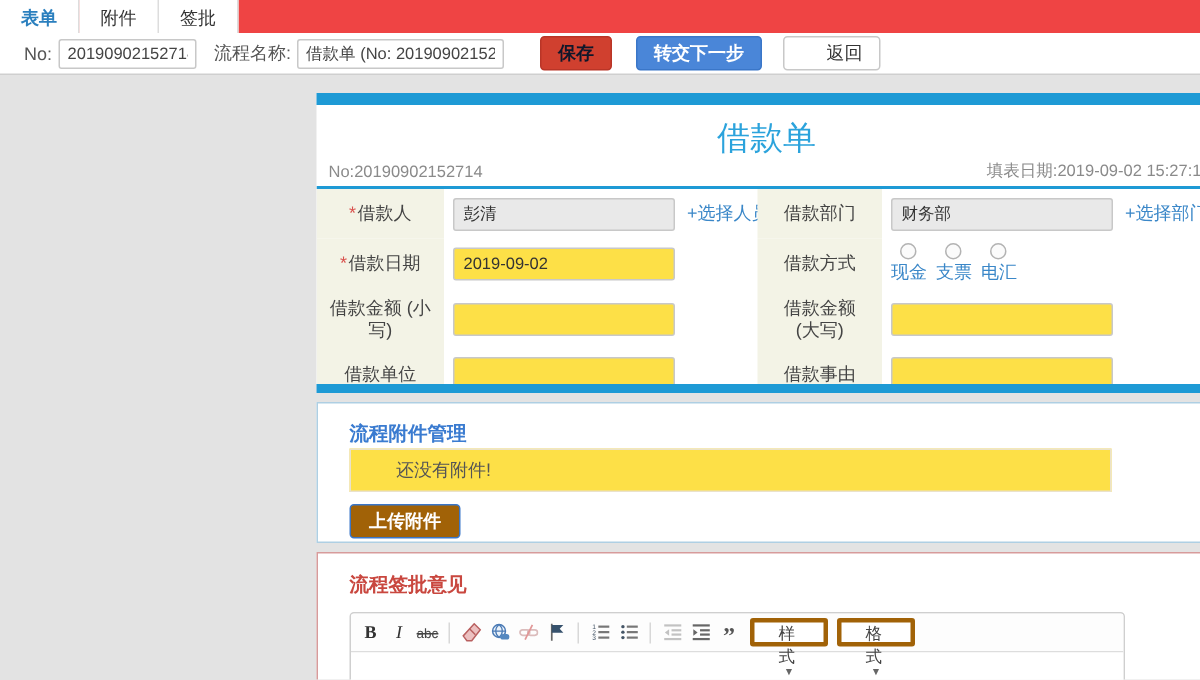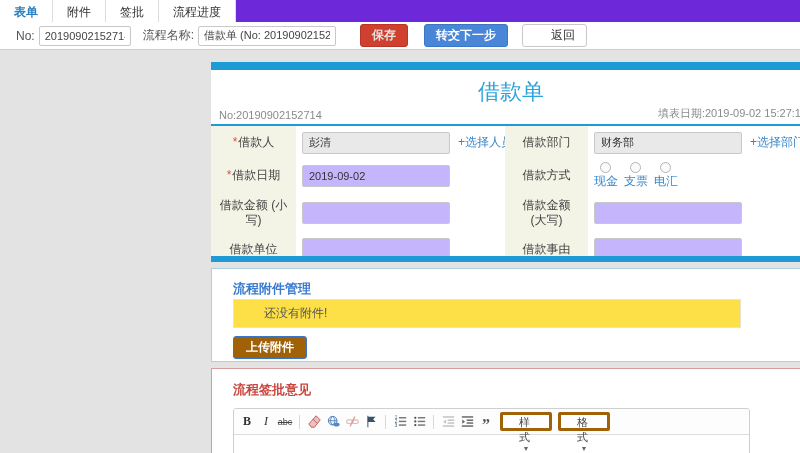--- a/index.html
+++ b/index.html
@@ -6,57 +6,57 @@
   html,body { width:800px; height:453px; overflow:hidden; }
   body {
     position:relative;
     background:#e3e3e3;
     font-family:"Liberation Sans","DejaVu Sans",sans-serif;
     font-size:12px; color:#333;
   }
 
   
   .tabbar { position:absolute; top:0; left:0; width:800px; height:40px;
-    background:#6d28d9; border-bottom:7px solid #4d7c0f; display:flex; }
+    background:#ef4444; border-bottom:7px solid #4d7c0f; display:flex; }
   .tab { padding:4px 14px 3px; font-size:12px; color:#333; background:#fff;
     border-right:1px solid #ddd; cursor:pointer; white-space:nowrap; }
   .tab.active { color:#2a7fbe; font-weight:bold; }
 
   
   .toolbar { position:absolute; top:22px; left:0; width:800px; height:28px;
     background:#fff; border-bottom:1px solid #cfcfcf; display:flex;
     align-items:center; font-size:12px; color:#555; }
   .toolbar .lab { margin-left:16px; white-space:nowrap; }
   .tb-input { height:20px; border:1px solid #c8c8c8; border-radius:2px;
     font-size:11px; padding:0 5px; color:#444; margin-left:4px;
     font-family:"Liberation Sans","DejaVu Sans",sans-serif; }
   #no-input { width:92px; }
   #pname-input { width:138px; }
   .btn { display:inline-block; font-size:12px; border-radius:3px; padding:4px 11px;
     cursor:pointer; white-space:nowrap; line-height:13px; border:1px solid transparent; }
-  .btn-save { background:#d0402f; border-color:#b93527; color:#e5e5e5; font-weight:bold; margin-left:24px; }
+  .btn-save { background:#d0402f; border-color:#b93527; color:#0f172a; font-weight:bold; margin-left:24px; }
   .btn-next { background:#4a86d8; border-color:#3a76c8; color:#fff; font-weight:bold; margin-left:16px;text-align:right; }
   .btn-back { background:#fff; border-color:#c8c8c8; color:#333; margin-left:14px;padding-left:28px; }
 
   
   .panel-form { position:absolute; left:211px; top:62px; width:600px; height:200px;
     background:#fff; border-top:8px solid #1e9ad5; border-bottom:6px solid #1e9ad5;
     overflow:hidden; }
   .form-title { text-align:center; color:#2ba3dc; font-size:22px; padding-top:7px; height:38px; }
   .form-meta { display:flex; justify-content:space-between; align-items:flex-end;
     font-size:11px; color:#8a8a8a; padding:0 10px 3px 8px; height:18px;
     border-bottom:2px solid #1e9ad5; }
   .form-grid { display:grid; grid-template-columns:85px 209px 83px 1fr;
     grid-template-rows:33px 33px 42px 30px; }
   .lbl { background:#f3f3e6; display:flex; align-items:center; justify-content:center;
     text-align:center; color:#444; font-size:12px; padding:2px 8px; line-height:15px; }
   .fld { display:flex; align-items:center; padding:0 6px; background:#fff; }
   .req { color:#d9534f; margin-right:1px; }
   .inp { width:148px; height:22px; border:1px solid #c8c8c8; border-radius:2px;
-    font-size:11px; padding:0 6px; color:#333; background:#c4b5fd;
+    font-size:11px; padding:0 6px; color:#333; background:#fde047;
     font-family:"Liberation Sans","DejaVu Sans",sans-serif; }
   .inp.gray { background:#e9e9e9; }
   .sel-link { color:#3a87c8; font-size:12px; margin-left:8px; text-decoration:none; white-space:nowrap; }
   .radio-opt { display:flex; align-items:center; margin-right:6px; cursor:pointer;flex-direction:column; }
   .radio-dot { width:11px; height:11px; border-radius:50%; border:1px solid #b3b3b3;
     background:#fbfbfb; display:inline-block; margin-right:2px; }
   .radio-lab { color:#3a87c8; font-size:12px; }
 
   
   .panel-attach { position:absolute; left:211px; top:268px; width:600px; height:94px;
@@ -89,21 +89,20 @@
   .caret { font-size:7px; color:#666; }
   .ed-content { height:52px; background:#fff; cursor:text; }
 </style>
 </head>
 <body>
 
 <div class="tabbar">
   <div class="tab active">表单</div>
   <div class="tab">附件</div>
   <div class="tab">签批</div>
-  <div class="tab">流程进度</div>
 </div>
 
 <div class="toolbar">
   <span class="lab">No:</span>
   <input id="no-input" class="tb-input" type="text" value="20190902152714" style="">
   <span class="lab" style="margin-left:12px;">流程名称:</span>
   <input id="pname-input" class="tb-input" type="text" value="借款单 (No: 20190902152714)彭清" style="">
   <span class="btn btn-save">保存</span>
   <span class="btn btn-next">转交下一步</span>
   <span class="btn btn-back">返回</span>

